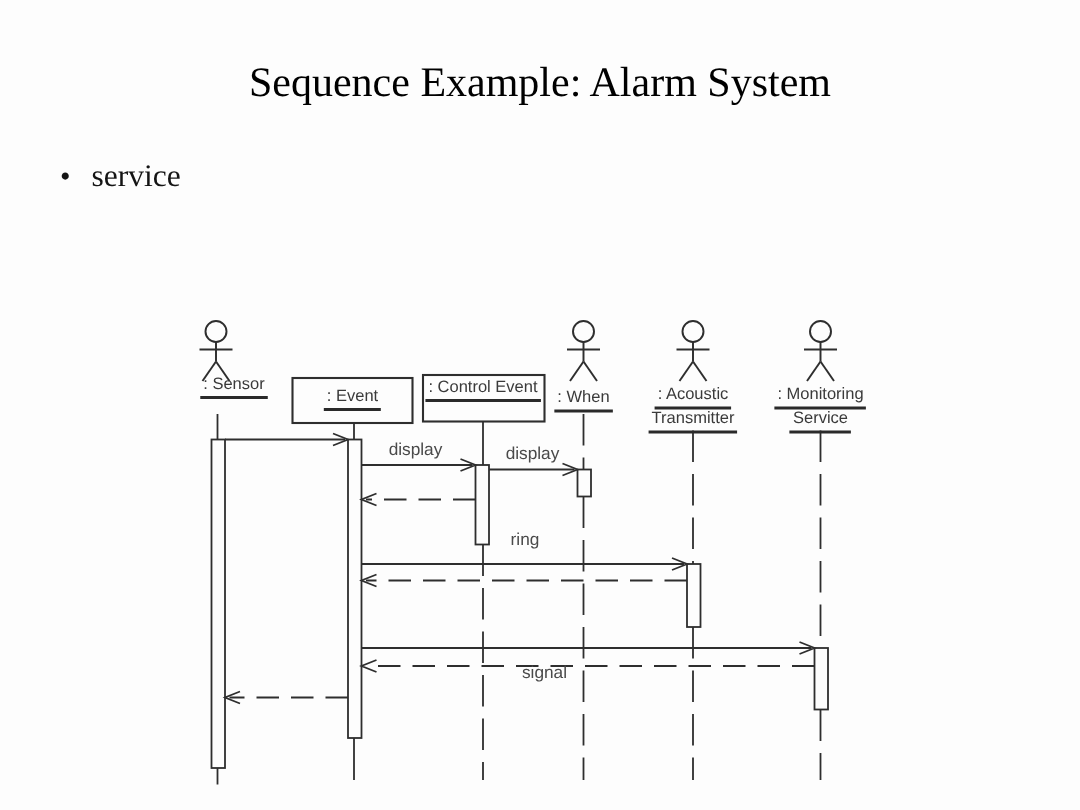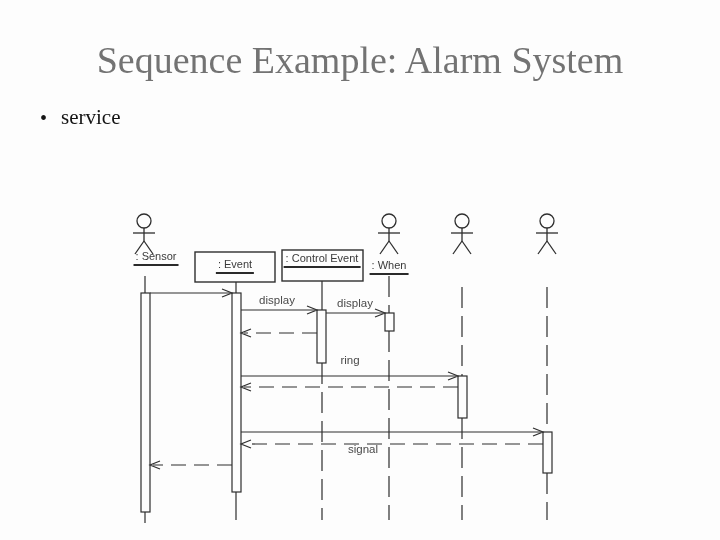--- a/index.html
+++ b/index.html
@@ -4,22 +4,22 @@
 <style>
   html,body{margin:0;padding:0;}
   body{
     width:720px;height:540px;position:relative;overflow:hidden;
     background:#fdfdfd;
     font-family:"Liberation Serif",serif;
   }
   .slide{position:absolute;inset:0;}
   .slide-title{
     position:absolute;top:41px;left:0;right:0;margin:0;
-    text-align:center;font-size:38px;font-weight:400;line-height:1.05;
-    color:#737373;letter-spacing:0px;
+    text-align:center;font-size:28px;font-weight:400;line-height:1.05;
+    color:#000000;letter-spacing:0px;
     font-family:"Liberation Serif",serif;
   }
   .bullet-block{
     position:absolute;top:105px;left:40px;width:630px;
     display:flex;align-items:flex-start;gap:14px;
     color:#141414;
   }
   .bullet-marker{font-size:20px;line-height:25px;padding-top:1px;}
   .bullet-text{font-size:21px;line-height:25px;}
   .bullet-text div{white-space:nowrap;}
@@ -149,19 +149,27 @@
       <line class="ln thin dash-ret" x1="232" y1="465" x2="153" y2="465"></line>
       <path class="ln thin" d="M160,461 L150,465 L160,469"></path>
     </g>
   </svg>
 
   <div class="labels">
     <div class="dlabel u" style="left:144px;top:250px;margin-left:12px;"><span>: Sensor</span></div>
     <div class="dlabel u" style="left:235px;top:258px;"><span>: Event</span></div>
     <div class="dlabel u" style="left:322px;top:252px;"><span>: Control Event</span></div>
     <div class="dlabel u" style="left:389px;top:259px;"><span>: When</span></div>
+    <div class="dlabel u" style="left:462px;top:257px;">
+      <span>: Acoustic</span><br>
+      <span>Transmitter</span>
+    </div>
+    <div class="dlabel u" style="left:547px;top:257px;">
+      <span>: Monitoring</span><br>
+      <span>Service</span>
+    </div>
     <div class="dlabel msg" style="left:277px;top:294px;">display</div>
     <div class="dlabel msg" style="left:355px;top:297px;">display</div>
     <div class="dlabel msg" style="left:350px;top:354px;">ring</div>
     <div class="dlabel msg" style="left:363px;top:412px;margin-top:31px;">signal</div>
   </div>
 
 </div>
 
 </body></html>

